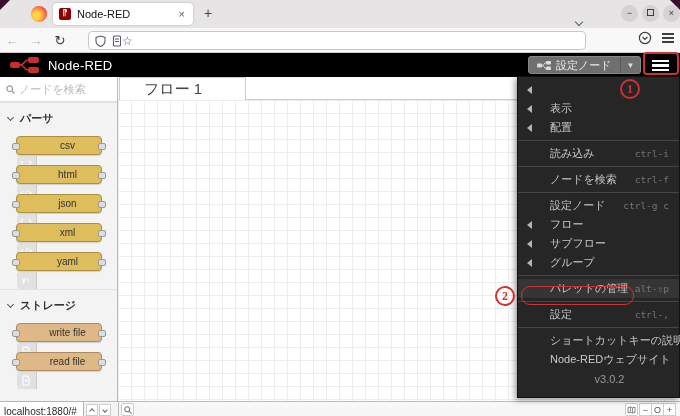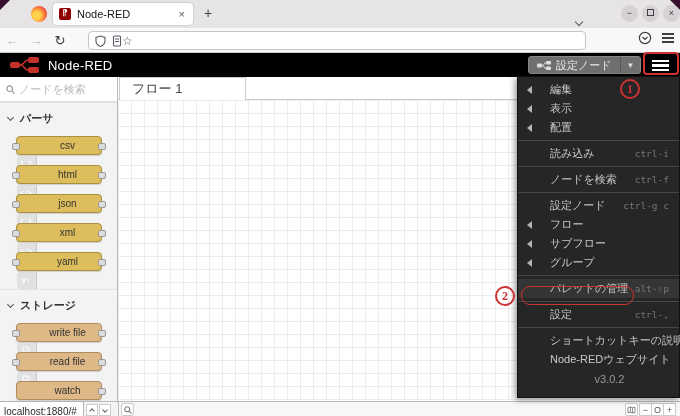--- a/index.html
+++ b/index.html
@@ -72,22 +72,22 @@
     border-radius:3px 0 0 3px; display:flex; align-items:center; justify-content:center;
     color:#fff; font-family:"DejaVu Sans Mono",monospace; font-size:7px; font-weight:bold;margin-top:37px; }
   .pnode .nlabel { flex:1; text-align:center; padding-right:2px; white-space:nowrap; }
   .port { position:absolute; top:6px; width:8px; height:7px; background:#ddd; border:1px solid #999; border-radius:2px; }
   .port.in { left:-5px; } .port.out { right:-5px; }
 
   
   .workspace { flex:1; position:relative; background:#fff; }
   .tabbar { height:23px; background:#fff; border-bottom:1px solid #ccc; position:relative; }
   .flowtab { position:absolute; left:1px; top:0; width:127px; height:23px; background:#fff;
-    border:1px solid #ccc; border-bottom:none; z-index:2; font-size:13px; color:#444;
-    display:flex; align-items:center; padding-left:12px; }
+    border:1px solid #ccc; border-bottom:none; z-index:2; font-size:15px; color:#444;
+    display:flex; align-items:center; padding-left:24px; }
   .canvas { position:absolute; top:23px; left:0; right:0; bottom:0; background:#fff;
     background-image:linear-gradient(#ececec 1px, transparent 1px), linear-gradient(90deg, #ececec 1px, transparent 1px);
     background-size:13px 13px; }
 
   
   .footer { position:relative; height:16px; background:#f3f3f3; border-top:1px solid #bbb; }
   .footer .ws-part { position:absolute; left:118px; right:0; top:0; bottom:0; background:#f7f7f7; border-left:1px solid #bbb; }
   .tooltip { position:absolute; left:0; bottom:0; height:16px; background:#fff; border:1px solid #b5b5b5; border-left:none; border-bottom:none;
     font-size:10px; color:#2b2b2b; padding:4px 6px 0 4px; z-index:5; }
   .updown { position:absolute; left:86px; top:2px; display:flex; gap:1px; }
@@ -265,30 +265,20 @@
         <span class="port in"></span>
         <span class="nicon">
           <svg width="10" height="11" viewBox="0 0 10 11">
               <path d="M2 1 h4 l2 2 v7 h-6 z" fill="none" stroke="#fff" stroke-width="1.1"></path>
               <path d="M5 7.5 v-3 M3.6 5.9 L5 4.5 L6.4 5.9" fill="none" stroke="#fff" stroke-width="1"></path>
             </svg>
         </span>
         <span class="nlabel">read file</span>
         <span class="port out"></span>
       </div>
-      <div class="pnode storage">
-        <span class="nicon">
-          <svg width="10" height="10" viewBox="0 0 10 10">
-              <circle cx="4" cy="4" r="2.7" fill="none" stroke="#fff" stroke-width="1.2"></circle>
-              <line x1="6" y1="6" x2="9" y2="9" stroke="#fff" stroke-width="1.3"></line>
-            </svg>
-        </span>
-        <span class="nlabel">watch</span>
-        <span class="port out"></span>
-      </div>
     </div>
 
   </div>
 
   <div class="workspace">
     <div class="tabbar">
       <div class="flowtab">フロー 1</div>
     </div>
     <div class="canvas"></div>
   </div>
@@ -325,21 +315,20 @@
         <span class="chev-dn-s"></span>
       </div>
   </div>
   <div class="tooltip">localhost:1880/#</div>
 </div>
 
 <div class="dd">
   <ul>
     <li class="item">
         <span class="subarrow"></span>
-        <span class="lbl">編集</span>
       </li>
     <li class="item">
         <span class="subarrow"></span>
         <span class="lbl">表示</span>
       </li>
     <li class="item">
         <span class="subarrow"></span>
         <span class="lbl">配置</span>
       </li>
     <li class="sep"></li>

